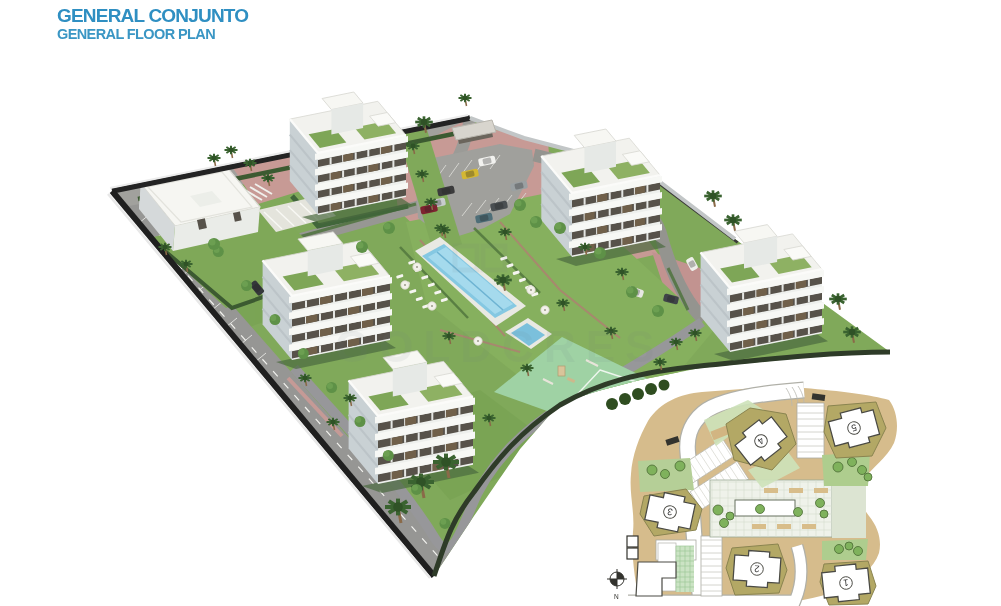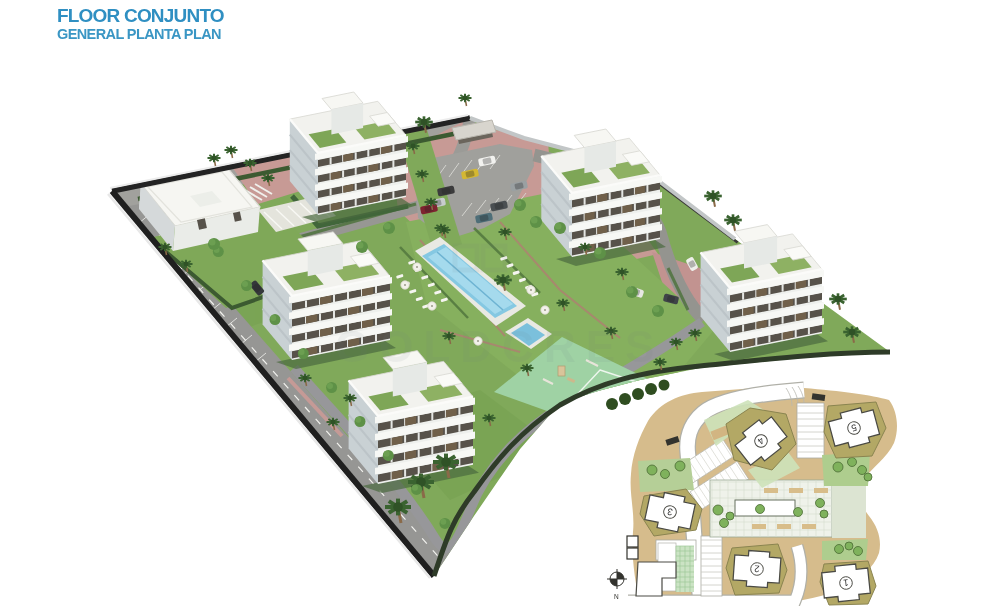--- a/index.html
+++ b/index.html
@@ -1,21 +1,21 @@
 <!DOCTYPE html>
 <html><head><meta charset="utf-8"><style>
 html,body{margin:0;padding:0;background:#fff;}
 body{font-family:"Liberation Sans",sans-serif;width:1001px;height:606px;position:relative;overflow:hidden;}
 .t1{position:absolute;left:57px;top:5px;font-size:19px;font-weight:bold;color:#2f8fc2;letter-spacing:-0.8px;}
 .t2{position:absolute;left:57px;top:26px;font-size:14.5px;letter-spacing:-0.6px;font-weight:bold;color:#3a96c4;}
 </style></head><body>
 
-<div class="t1">FLOOR CONJUNTO</div>
-
-<div class="t2">GENERAL PLANTA PLAN</div>
+<div class="t1">GENERAL CONJUNTO</div>
+
+<div class="t2">GENERAL FLOOR PLAN</div>
 <svg width="1001" height="606" viewBox="0 0 1001 606" style="position:absolute;left:0;top:0">
 <defs>
       <clipPath id="plotclip">
         <polygon points="112.0,190.0 471.0,117.0 524.0,138.0 600.0,158.0 660.0,182.0 735.0,239.0 890.0,352.0 800.0,358.0 700.0,368.0 640.0,380.0 598.0,391.0 560.0,403.0 520.0,449.0 474.0,516.0 434.0,576.0"></polygon>
       </clipPath>
     </defs>
 
 <polygon points="112.0,190.0 471.0,117.0 524.0,138.0 600.0,158.0 660.0,182.0 735.0,239.0 890.0,352.0 800.0,358.0 700.0,368.0 640.0,380.0 598.0,391.0 560.0,403.0 520.0,449.0 474.0,516.0 434.0,576.0" fill="#80a95a"></polygon>
 <g clip-path="url(#plotclip)">
 

